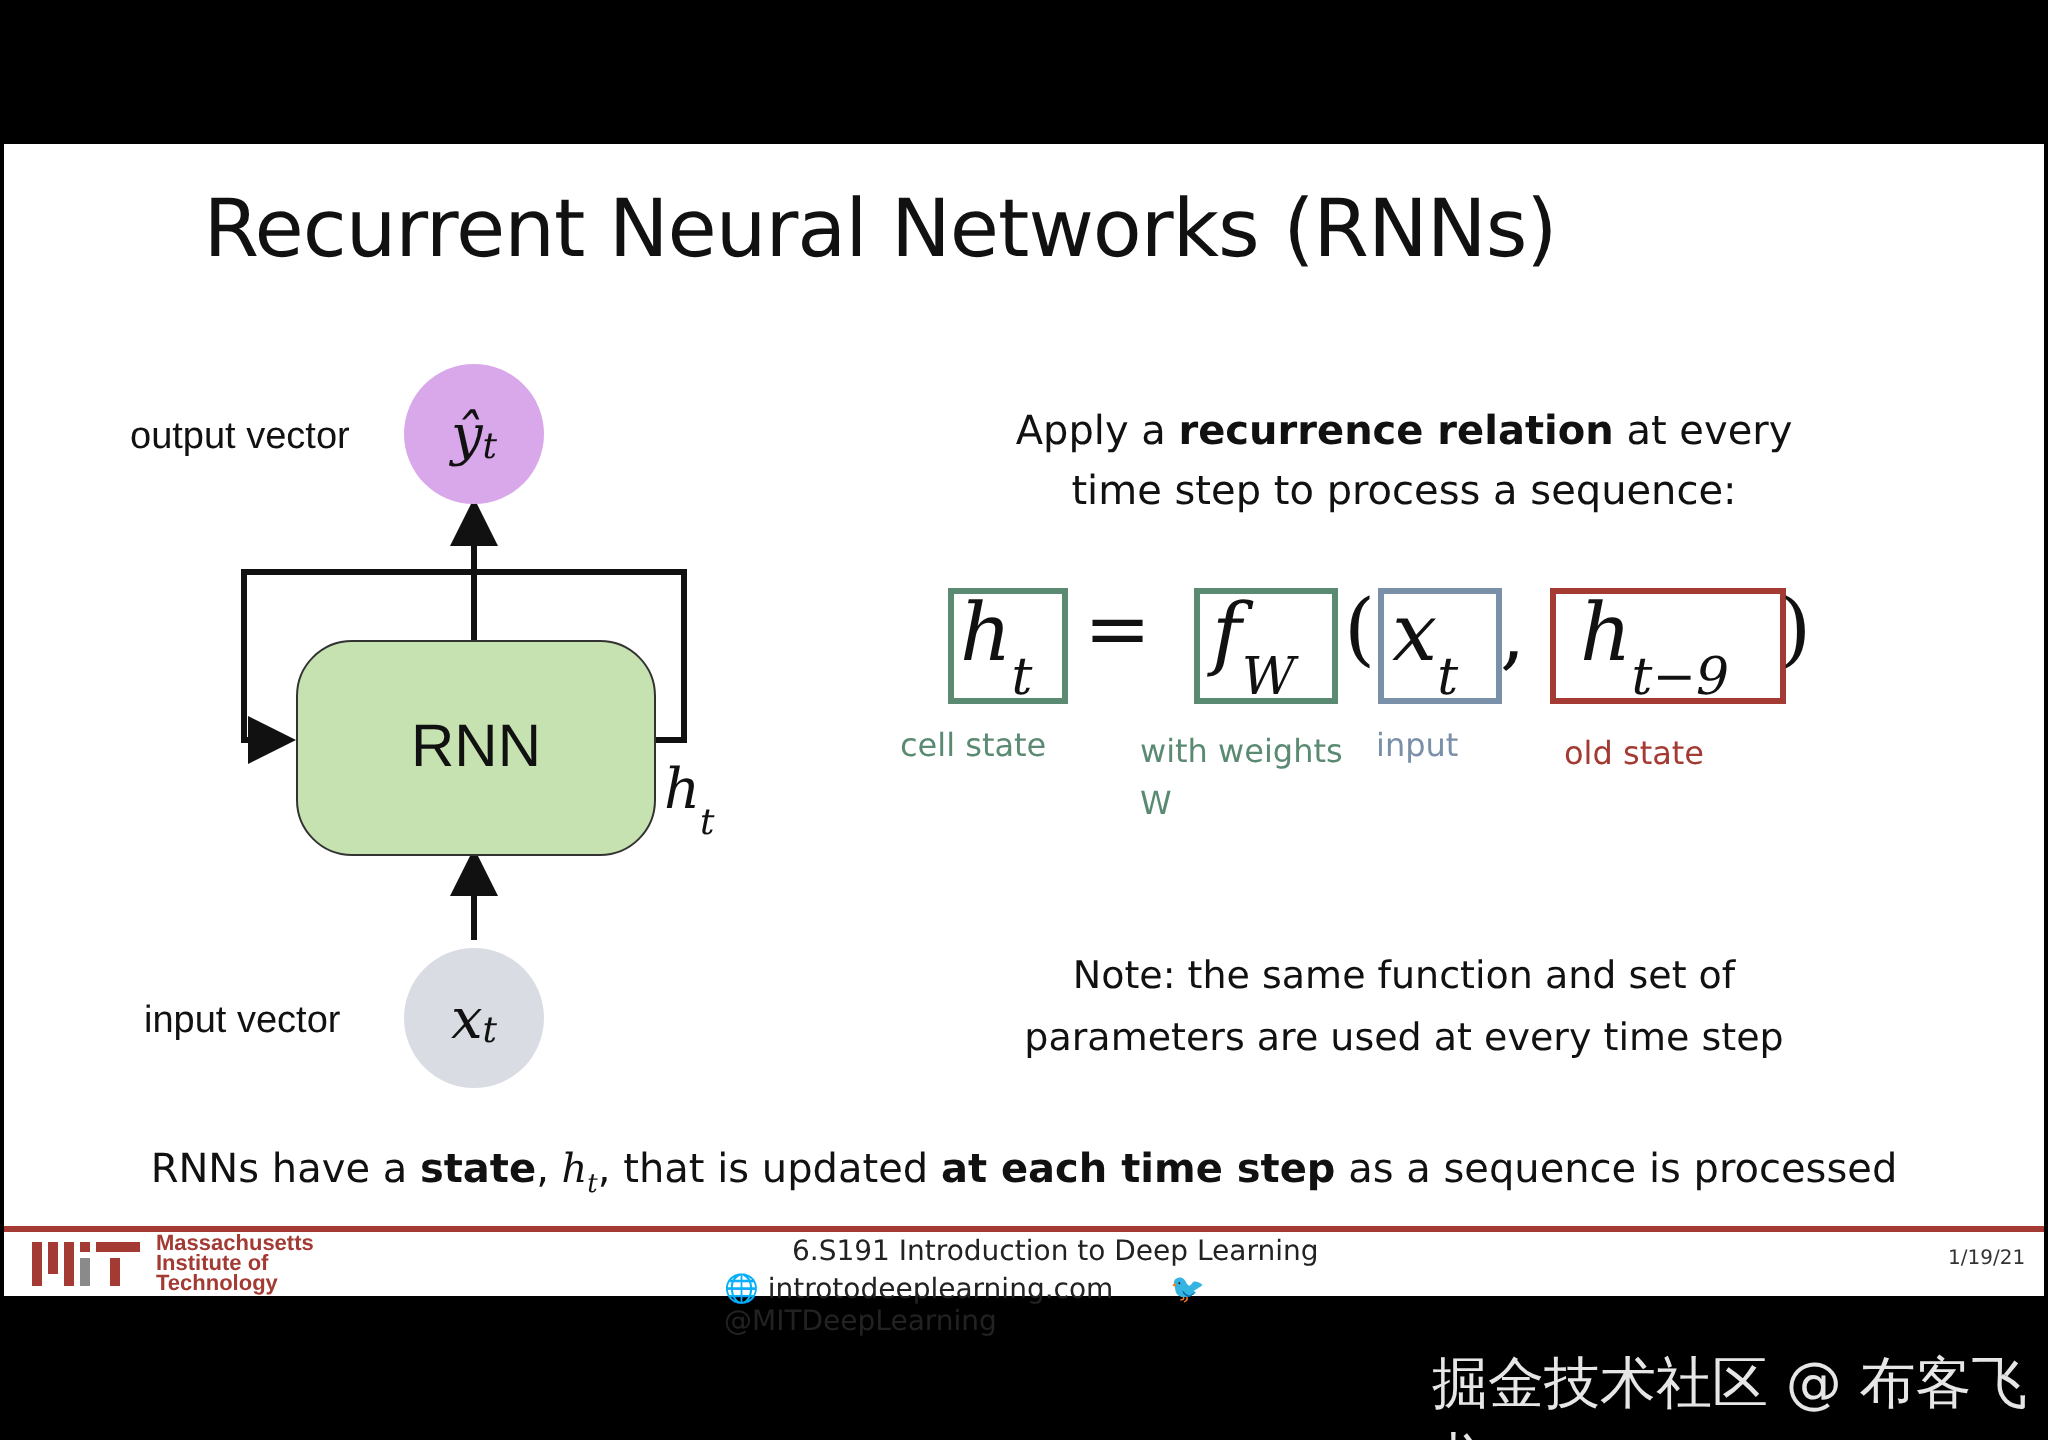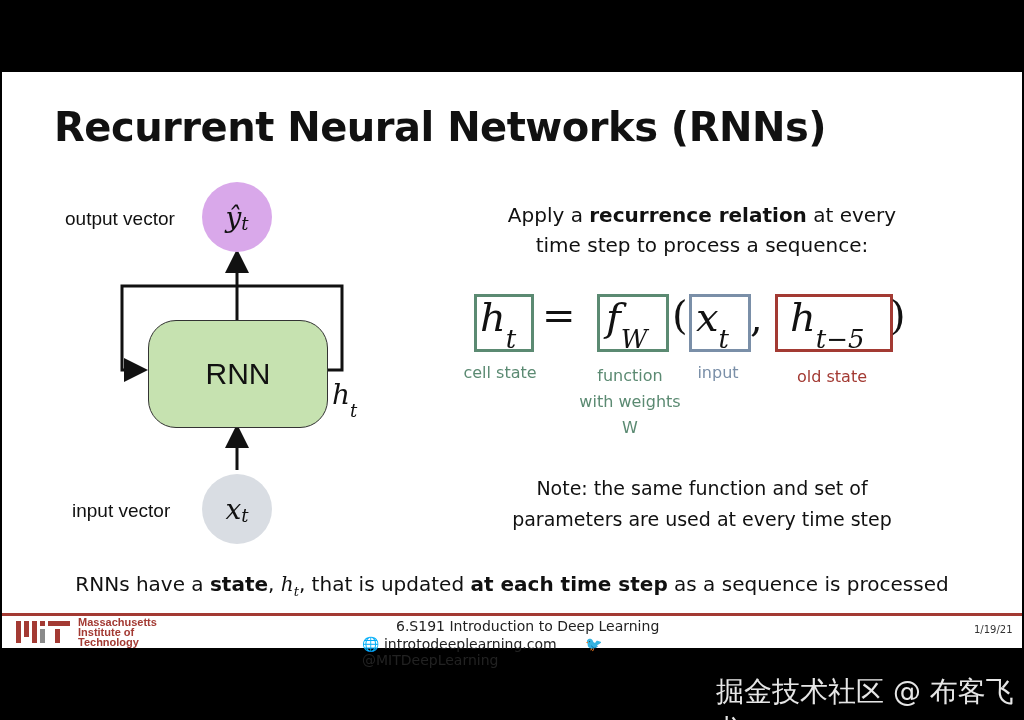--- a/index.html
+++ b/index.html
@@ -1,30 +1,30 @@
 <!DOCTYPE html>
 <html><head>
   <meta charset="utf-8">
   <style>
     html, body { margin:0; padding:0; }
     body { width:1024px; height:720px; background:#000; position:relative; overflow:hidden; font-family:"Liberation Sans", sans-serif; }
     .slide { position:absolute; left:2px; top:72px; width:1020px; height:576px; background:#fff; }
-    .title { position:absolute; left:0; width:876px; top:32px; text-align:center; font-family:"DejaVu Sans", sans-serif; font-size:40px; color:#111; letter-spacing:-0.5px;font-weight:bold; }
+    .title { position:absolute; left:0; width:876px; top:20px; text-align:center; font-family:"DejaVu Sans", sans-serif; font-size:40px; color:#111; letter-spacing:-0.5px; }
     .diagram { position:absolute; left:0; top:0; }
     .lbl { position:absolute; font-family:"Liberation Sans", sans-serif; font-size:19px; color:#111; }
     .circle { position:absolute; width:70px; height:70px; border-radius:50%; display:flex; align-items:center; justify-content:center; font-family:"DejaVu Serif", serif; font-style:italic; font-size:28px; color:#111; }
     .circle sub { font-size:18px; position:relative; top:6px; }
     .rnnbox { position:absolute; left:146px; top:248px; width:178px; height:106px; background:#c6e2b0; border:1.5px solid #333; border-radius:28px; display:flex; align-items:center; justify-content:center; font-size:30px; color:#111; }
     .ht-label { position:absolute; left:330px; top:306px; font-family:"DejaVu Serif", serif; font-style:italic; font-size:28px; color:#111; }
     .ht-label sub { font-size:18px; position:relative; top:6px; }
     .rtext { position:absolute; font-family:"DejaVu Sans", sans-serif; color:#111; text-align:center; }
     .eq { position:absolute; font-family:"DejaVu Serif", serif; font-style:italic; font-size:40px; color:#111; }
     .eq sub { font-size:26px; position:relative; top:8px; }
     .ebox { position:absolute; border:3px solid #5b8a72; }
-    .ann { position:absolute; font-family:"DejaVu Sans", sans-serif; font-size:16px; text-align:center; }
+    .ann { position:absolute; font-family:"DejaVu Sans", sans-serif; font-size:16px; text-align:left; }
     .footer-line { position:absolute; left:0; top:541px; width:1020px; height:3px; background:#a33a33; }
     .mit-logo { position:absolute; left:14px; top:547px; }
     .mit-text { position:absolute; left:76px; top:545px; font-size:11px; font-weight:bold; color:#a33a33; line-height:10px; }
     .foot-center { position:absolute; left:360px; top:546px; width:300px; font-family:"DejaVu Sans", sans-serif; font-size:14px; color:#222; }
     .date { position:absolute; left:972px; top:552px; font-size:10px; color:#333; font-family:"DejaVu Sans", sans-serif; }
     .watermark { position:absolute; left:716px; top:673px; font-size:28px; color:#e6e6e6; font-family:"DejaVu Sans", sans-serif; }
   </style>
 </head>
 <body>
 
@@ -68,26 +68,25 @@
   <div class="ebox" style="left:595px; top:222px; width:66px; height:52px; border-color:#5b8a72;"></div>
   <div class="ebox" style="left:687px; top:222px; width:56px; height:52px; border-color:#7a8fa8;"></div>
   <div class="ebox" style="left:773px; top:222px; width:112px; height:52px; border-color:#a33a33;"></div>
 
   <div class="eq" style="left:478px; top:222px;"><span>h</span><sub>t</sub></div>
   <div class="eq" style="left:540px; top:220px; font-style:normal;">=</div>
   <div class="eq" style="left:604px; top:222px;"><span>f</span><sub>W</sub></div>
   <div class="eq" style="left:670px; top:220px; font-style:normal;">(</div>
   <div class="eq" style="left:694px; top:222px;"><span>x</span><sub>t</sub></div>
   <div class="eq" style="left:748px; top:222px; font-style:normal;">,</div>
-  <div class="eq" style="left:788px; top:222px;"><span>h</span><sub>t−5</sub></div>
+  <div class="eq" style="left:788px; top:222px;"><span>h</span><sub>t−9</sub></div>
   <div class="eq" style="left:888px; top:220px; font-style:normal;">)</div>
 
   <div class="ann" style="left:448px; top:291px; width:100px; color:#5b8a72;">cell state</div>
   <div class="ann" style="left:568px; top:291px; width:120px; color:#5b8a72; line-height:26px;">
-    <div>function</div>
     <div>with weights</div>
     <div>W</div>
   </div>
   <div class="ann" style="left:686px; top:291px; width:60px; color:#7a8fa8;">input</div>
   <div class="ann" style="left:780px; top:295px; width:100px; color:#a33a33;">old state</div>
 
   <div class="rtext" style="left:0; top:500px; width:1020px; font-size:20px;">
     <span>RNNs have a </span><b>state</b><span>, </span><i style="font-family:'DejaVu Serif',serif;">h</i><sub style="font-family:'DejaVu Serif',serif;font-style:italic;font-size:13px;">t</sub><span>, that is updated </span><b>at each time step</b><span> as a sequence is processed</span>
   </div>
 

